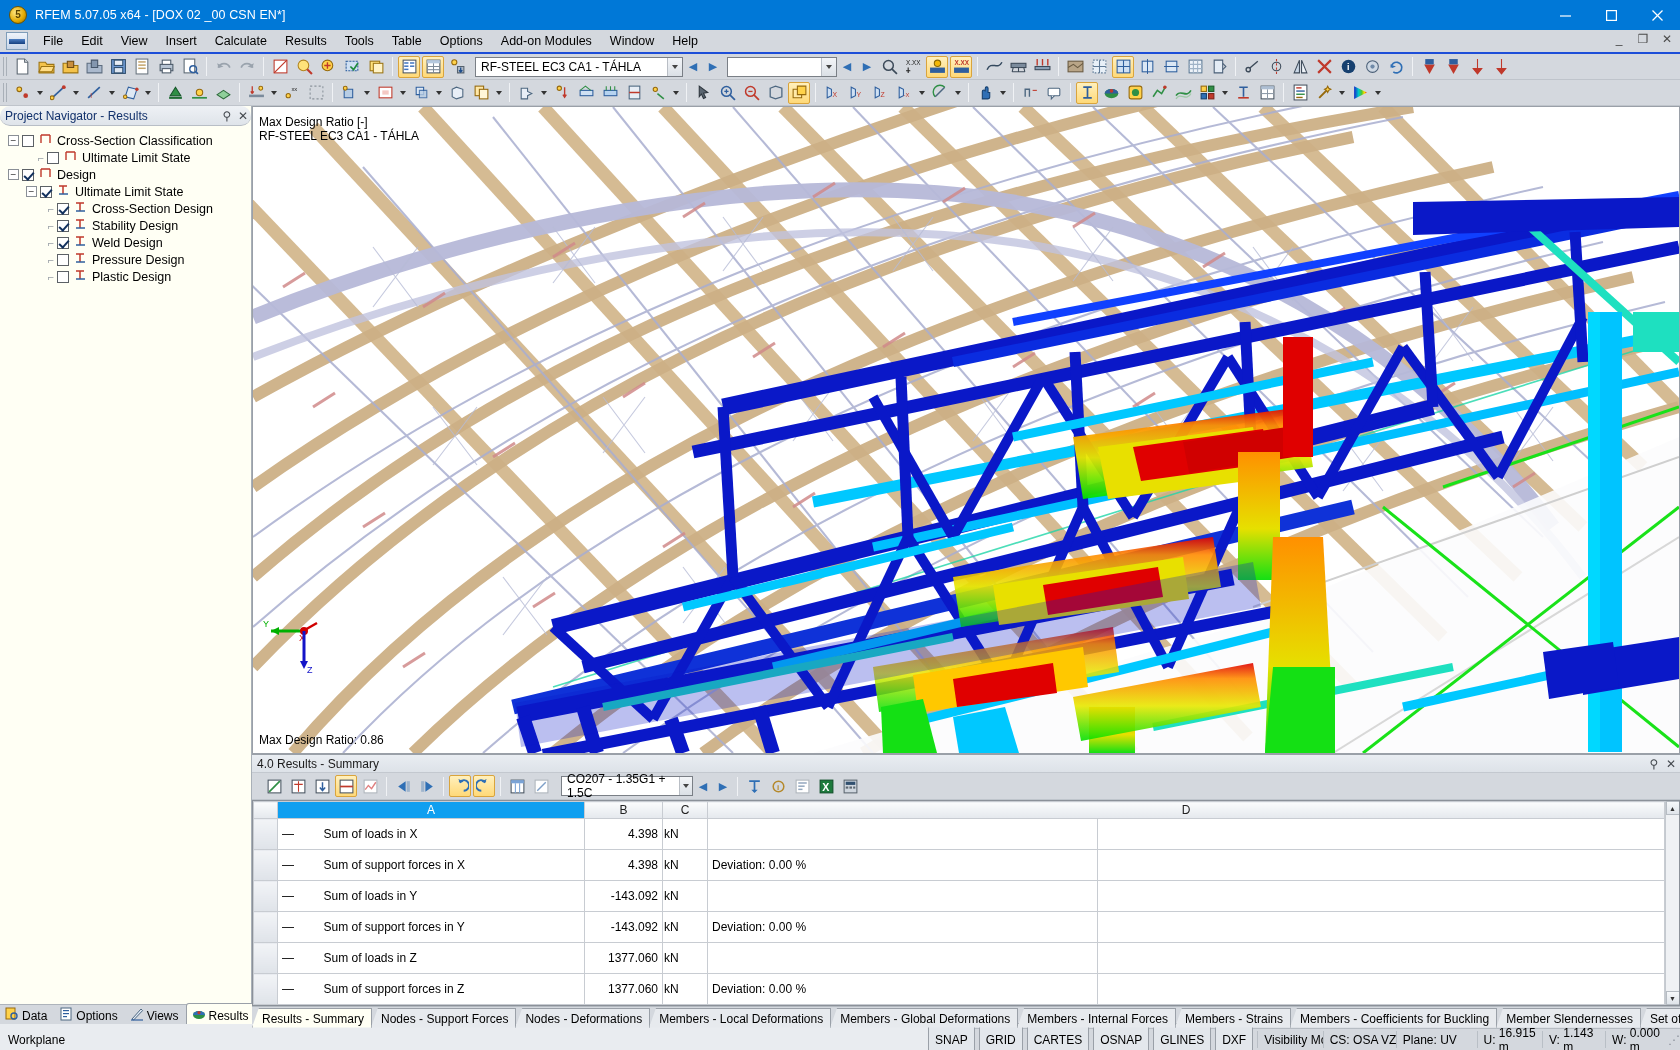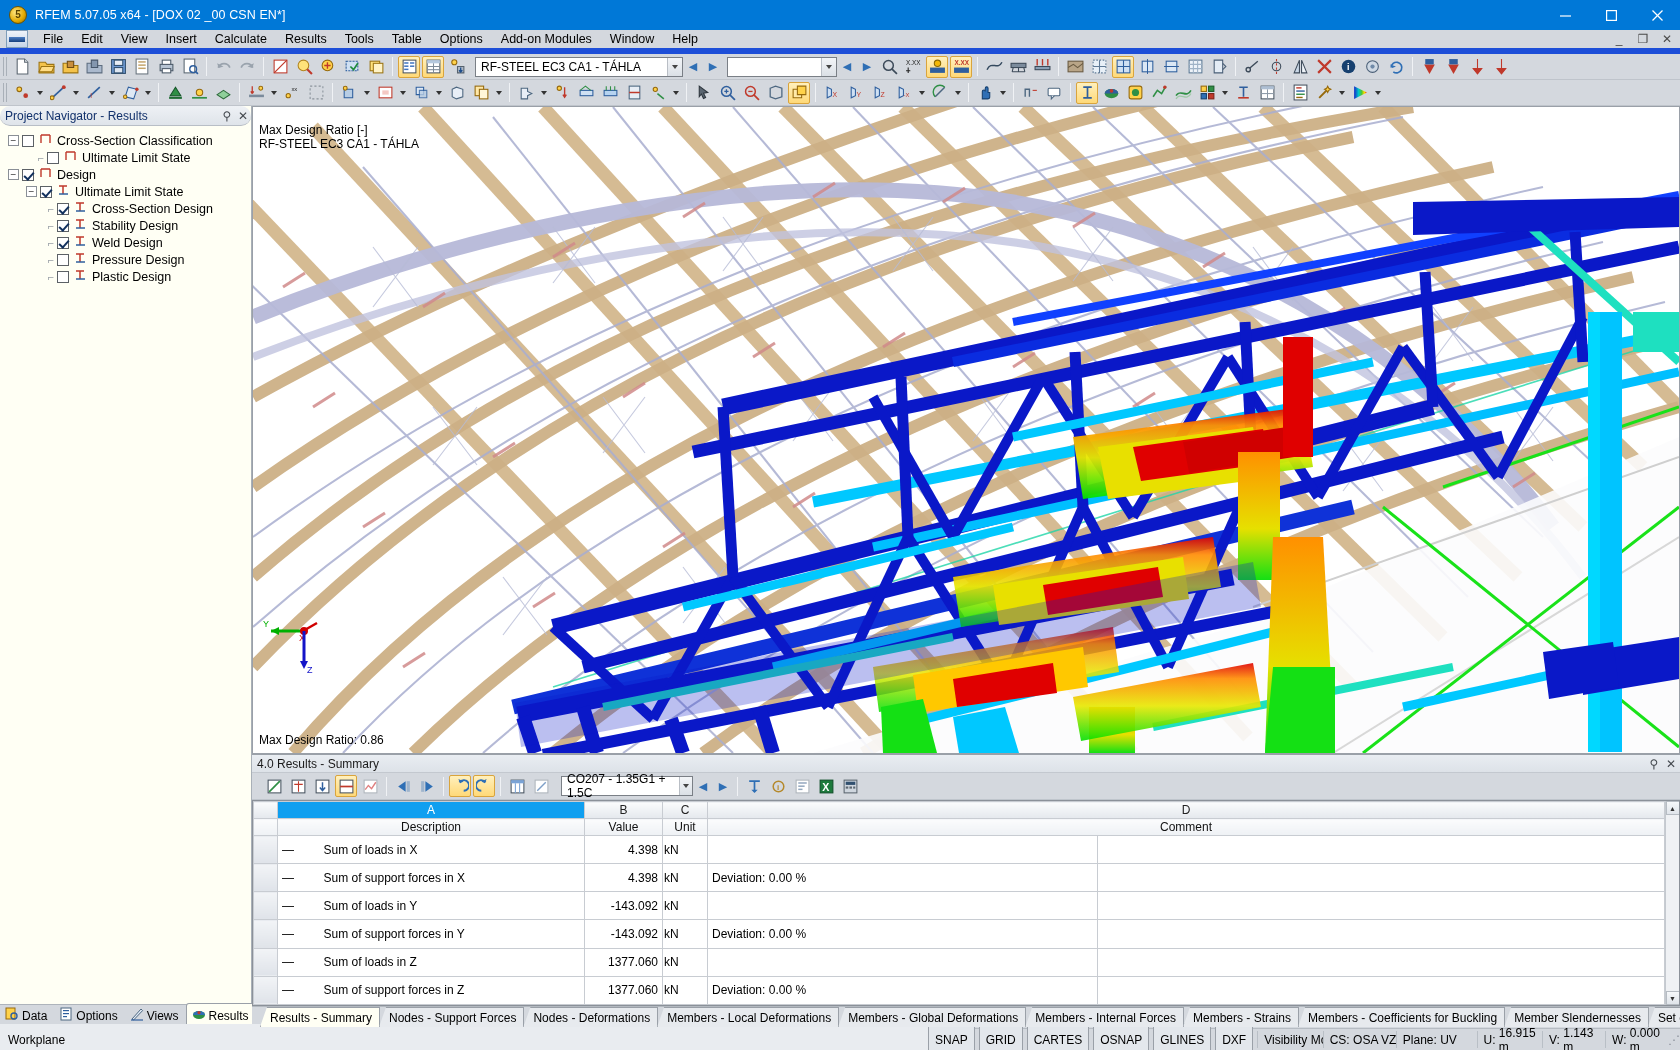--- a/index.html
+++ b/index.html
@@ -28,21 +28,21 @@
   .titlebar .spacer { flex: 1; }
   .wbtn {
     width: 46px; height: 30px; display:flex; align-items:center; justify-content:center;
     color:#fff; font-size: 14px;
   }
   .wbtn svg { display:block; }
 
   
   .menubar {
     height: 24px; flex: 0 0 24px; background:#d4d8de;
-    display:flex; align-items:center; border-bottom:6px solid #1d4ed8;
+    display:flex; align-items:center; border-bottom:2px solid #1d4ed8;
     position: relative;
   }
   .menubar .mlogo {
     width: 22px; height: 18px; margin-left:6px; margin-right:6px;
     background: linear-gradient(#eef3fa,#c7d5e8);
     border:1px solid #7f9db9; position:relative;
   }
   .menubar .mlogo::after{
     content:""; position:absolute; left:2px; right:2px; top:6px; height:5px;
     background: linear-gradient(#4d7fc4,#16407f);
@@ -110,21 +110,21 @@
   
   .navtabs { height:24px; flex:0 0 24px; display:flex; align-items:flex-end; background:#d4d8de; border-top:1px solid #aeb4bb;}
   .ntab { display:flex; align-items:center; gap:3px; font-size:12px; padding:3px 7px 4px 5px; color:#000;}
   .ntab.sel { background:#fffff4; border:1px solid #9aa0a8; border-bottom-color:#fffff4; border-radius:3px 3px 0 0; margin-bottom:-1px;}
 
   
   .rightcol { flex:1 1 auto; display:flex; flex-direction:column; min-width:0; }
 
   .viewwrap { flex: 0 0 648px; position:relative; background:#fff; border:1px solid #9aa0a8; margin:0; overflow:hidden;}
   .view3d { position:absolute; inset:0; overflow:hidden; background:#ffffff; }
-  .vlabel { position:absolute; left:6px; top:16px; font-size:12px; color:#000; line-height:14px; z-index:6; white-space:pre;}
+  .vlabel { position:absolute; left:6px; top:8px; font-size:12px; color:#000; line-height:14px; z-index:6; white-space:pre;}
   .vfoot { position:absolute; left:6px; bottom:6px; font-size:12px; color:#000; z-index:6;}
   .axes { position:absolute; left:8px; bottom:76px; width:60px; height:70px; z-index:6;}
 
   
   .tblpanel { flex:1 1 auto; display:flex; flex-direction:column; min-height:0; background:#d4d8de; border-top:1px solid #9aa0a8;}
   .tblhead { height:18px; flex:0 0 18px; display:flex; align-items:center; font-size:12px; padding-left:5px;
              background:linear-gradient(#e9edf2,#dde2e8); color:#1a1a1a; border-bottom:1px solid #c3c8cf;}
   .tblhead .sp{flex:1;}
   .tbltools { height:27px; flex:0 0 27px; display:flex; align-items:center; background:#d4d8de; padding-left:10px; border-bottom:1px solid #bfc5cc;}
   .grid { flex:1 1 auto; background:#fff; border:1px solid #8b9199; margin:0 0 0 0; display:flex; flex-direction:column; min-height:0; overflow:hidden;}
@@ -135,21 +135,21 @@
   .sub th { background:linear-gradient(#fbfcfd,#eef1f5); text-align:center; font-weight:normal; color:#111;}
   .rowno { background:linear-gradient(#f2f4f7,#dfe3e9); width:24px; }
   .rowno.sel { background:#1ba1f2; }
   .grp td { font-weight:bold; }
   td.num { text-align:right; }
   td.unit { text-align:left; padding-left:1px;}
   .expander{display:inline-block;width:9px;height:9px;border:1px solid #666;text-align:center;line-height:7px;font-size:9px;margin-right:3px;vertical-align:middle;background:#fff;}
   .scrollv{ width:14px; background:#eff1f4; border-left:1px solid #c4c9cf; display:flex; flex-direction:column; align-items:center;}
   .sarrow{width:14px;height:14px;display:flex;align-items:center;justify-content:center;background:linear-gradient(#f6f8fa,#dfe4ea);border:1px solid #b6bcc3;font-size:7px;color:#333;}
 
-  .sheettabs { height:22px; flex:0 0 22px; display:flex; align-items:flex-start; background:#d4d8de; border-top:1px solid #b3b9c0; overflow:hidden;padding-left:8px;}
+  .sheettabs { height:22px; flex:0 0 22px; display:flex; align-items:center; background:#d4d8de; border-top:1px solid #b3b9c0; overflow:hidden;}
   .stab { font-size:12px; padding:3px 7px 2px 9px; color:#000; background:#e7eaee;
           border:1px solid #9aa0a8; border-bottom:none; margin-right:-1px;
           clip-path: polygon(7px 0,100% 0,100% 100%,0 100%); white-space:nowrap;}
   .stab.sel { background:#fffff4; font-weight:normal;}
 
   
   .statusbar { height:22px; flex:0 0 22px; display:flex; align-items:center; background:#d4d8de; border-top:1px solid #b6bcc3; font-size:12px;}
   .sbcell { border:1px solid #9aa0a8; background:#e3e7ec; padding:1px 6px; margin-right:4px; height:34px; display:flex; align-items:center;}
   .sbplain { padding:1px 6px; height:17px; display:flex; align-items:center; border-left:1px solid #b9bfc6;}
   .workplane { height:32px; flex:0 0 20px; background:#e9ecf0; border-top:1px solid #c2c7ce; display:flex; align-items:center; padding-left:8px; font-size:12px;}
@@ -1321,27 +1321,20 @@
                   <col style="width:390px">
                   <col>
               </colgroup>
               <thead>
                 <tr class="colhdr">
                   <th class="rowno"></th>
                   <th class="selcol" colspan="2">A</th>
                   <th>B</th>
                   <th>C</th>
                   <th colspan="2">D</th>
-                </tr>
-                <tr class="sub">
-                  <th class="rowno"></th>
-                  <th colspan="2">Description</th>
-                  <th>Value</th>
-                  <th>Unit</th>
-                  <th colspan="2">Comment</th>
                 </tr>
               </thead>
               <tbody>
 
                 <tr>
                   <td class="rowno"></td>
                   <td style="border-right:none;">—</td>
                   <td style="border-left:none;">Sum of loads in X</td>
                   <td class="num">4.398</td>
                   <td class="unit">kN</td>

